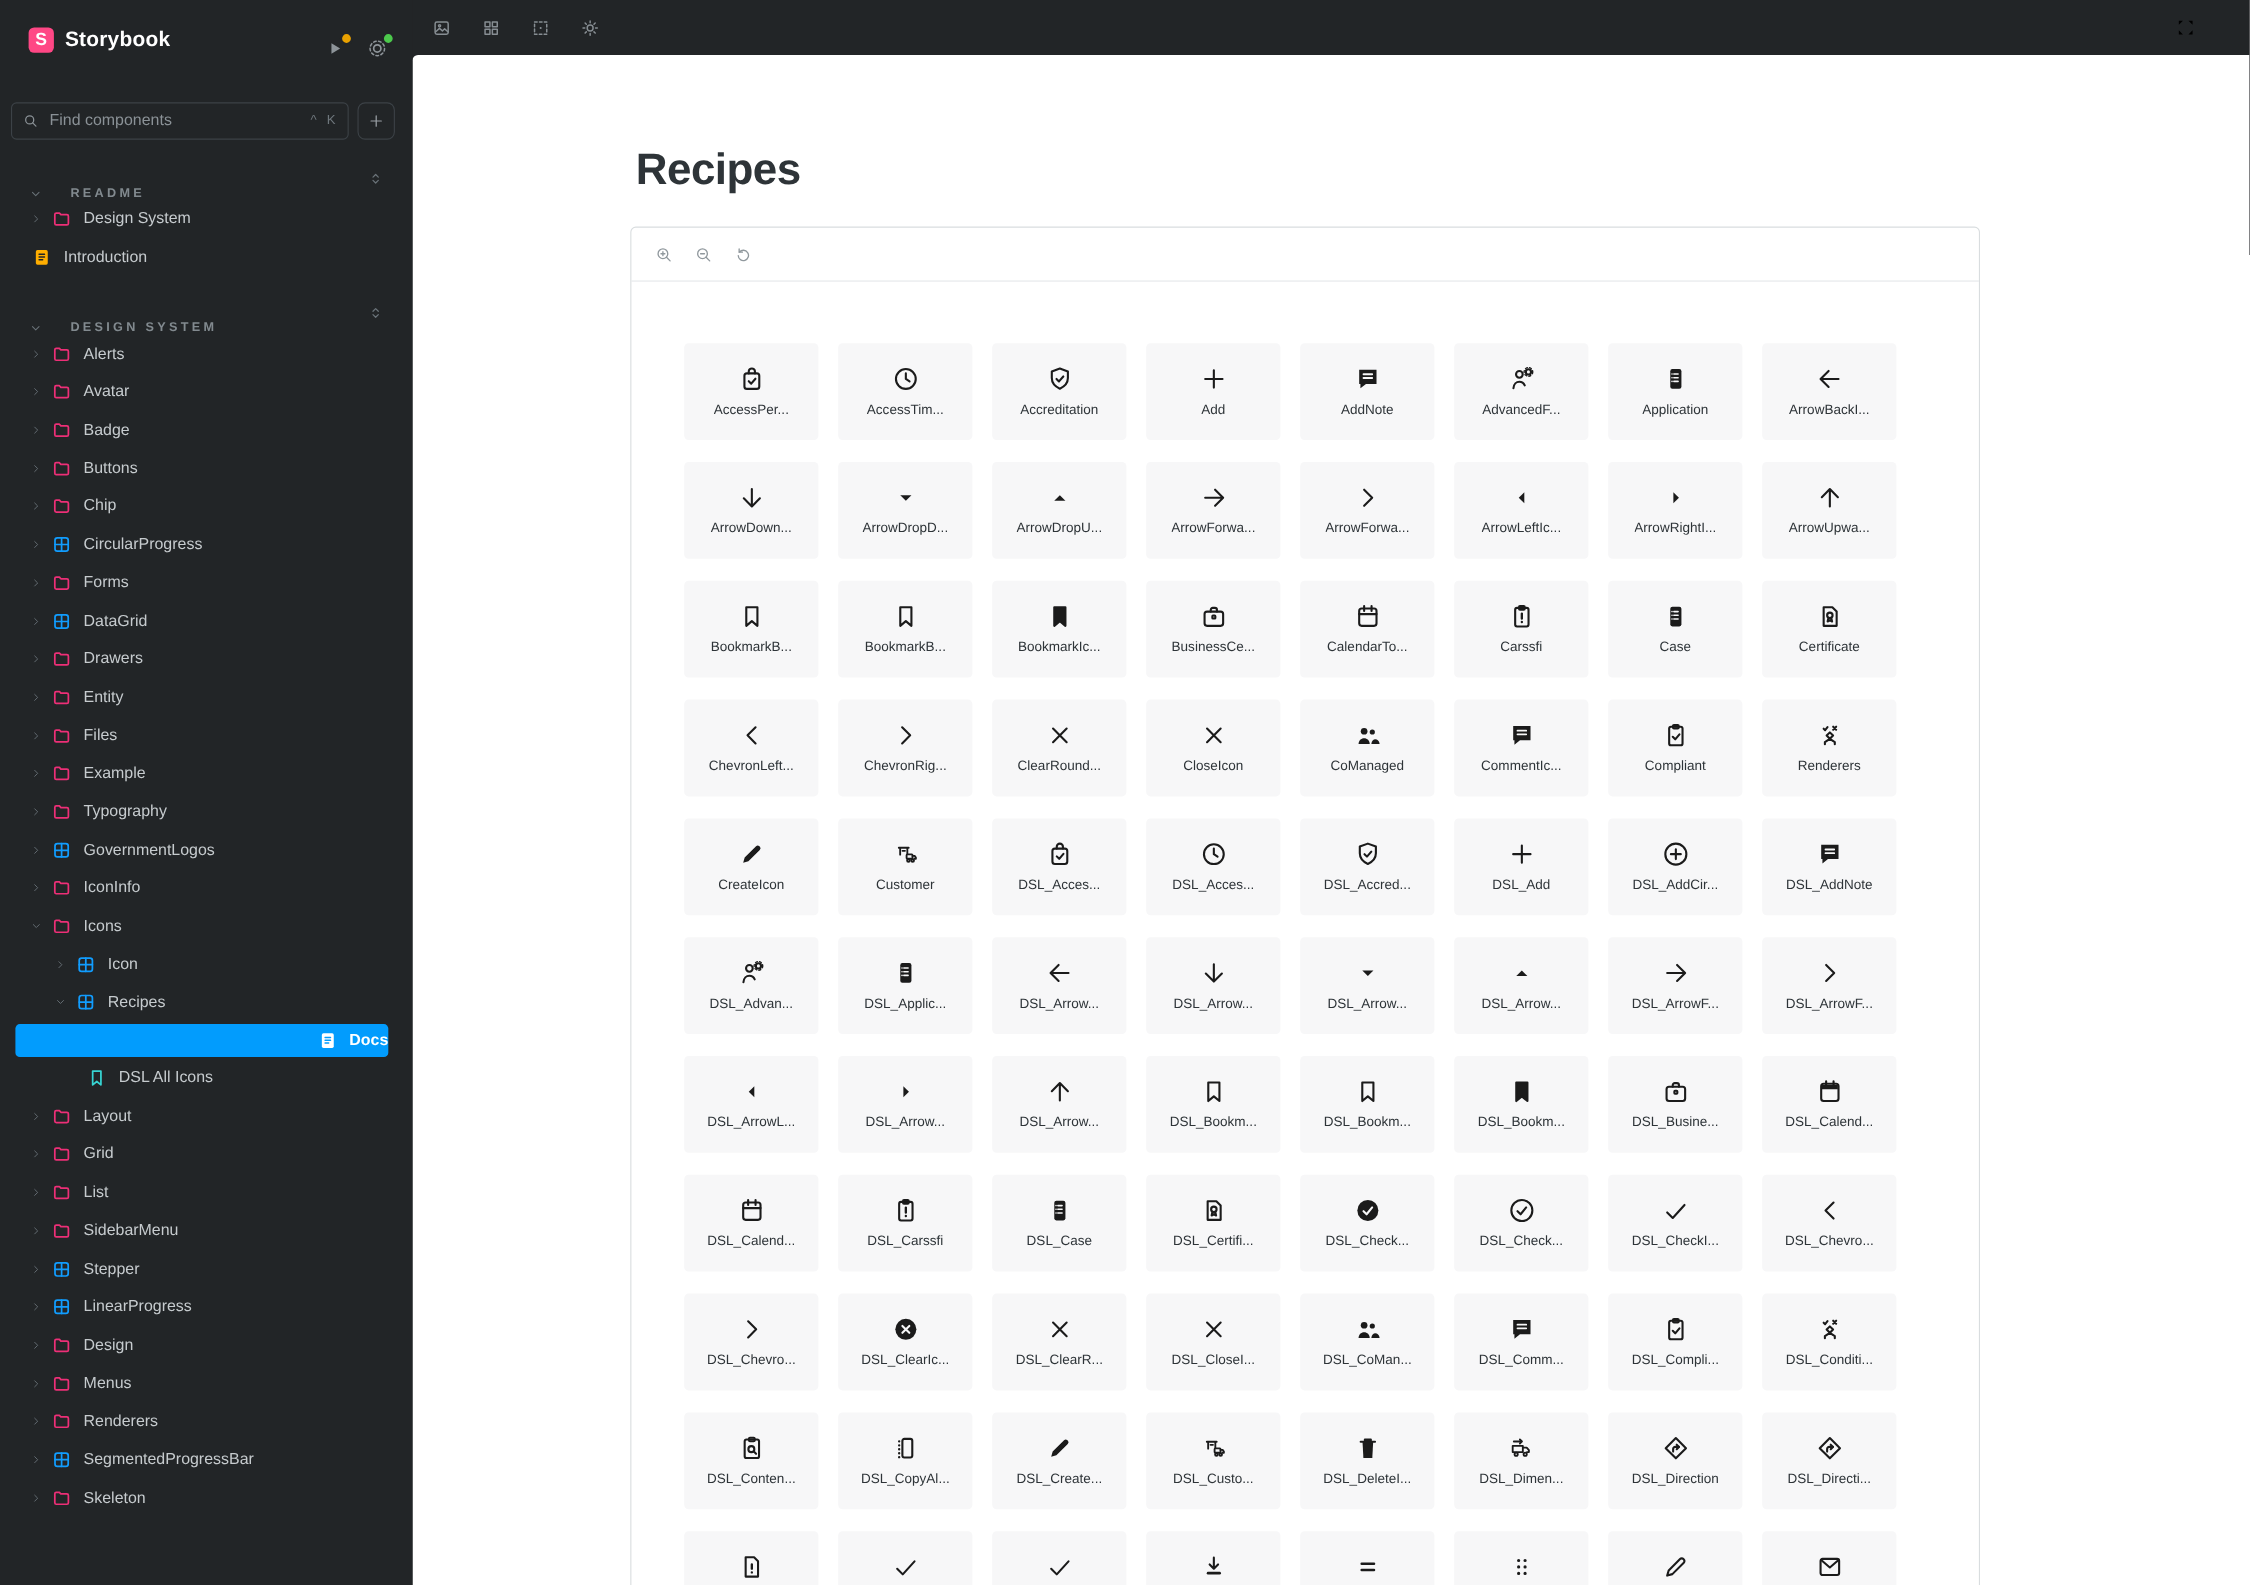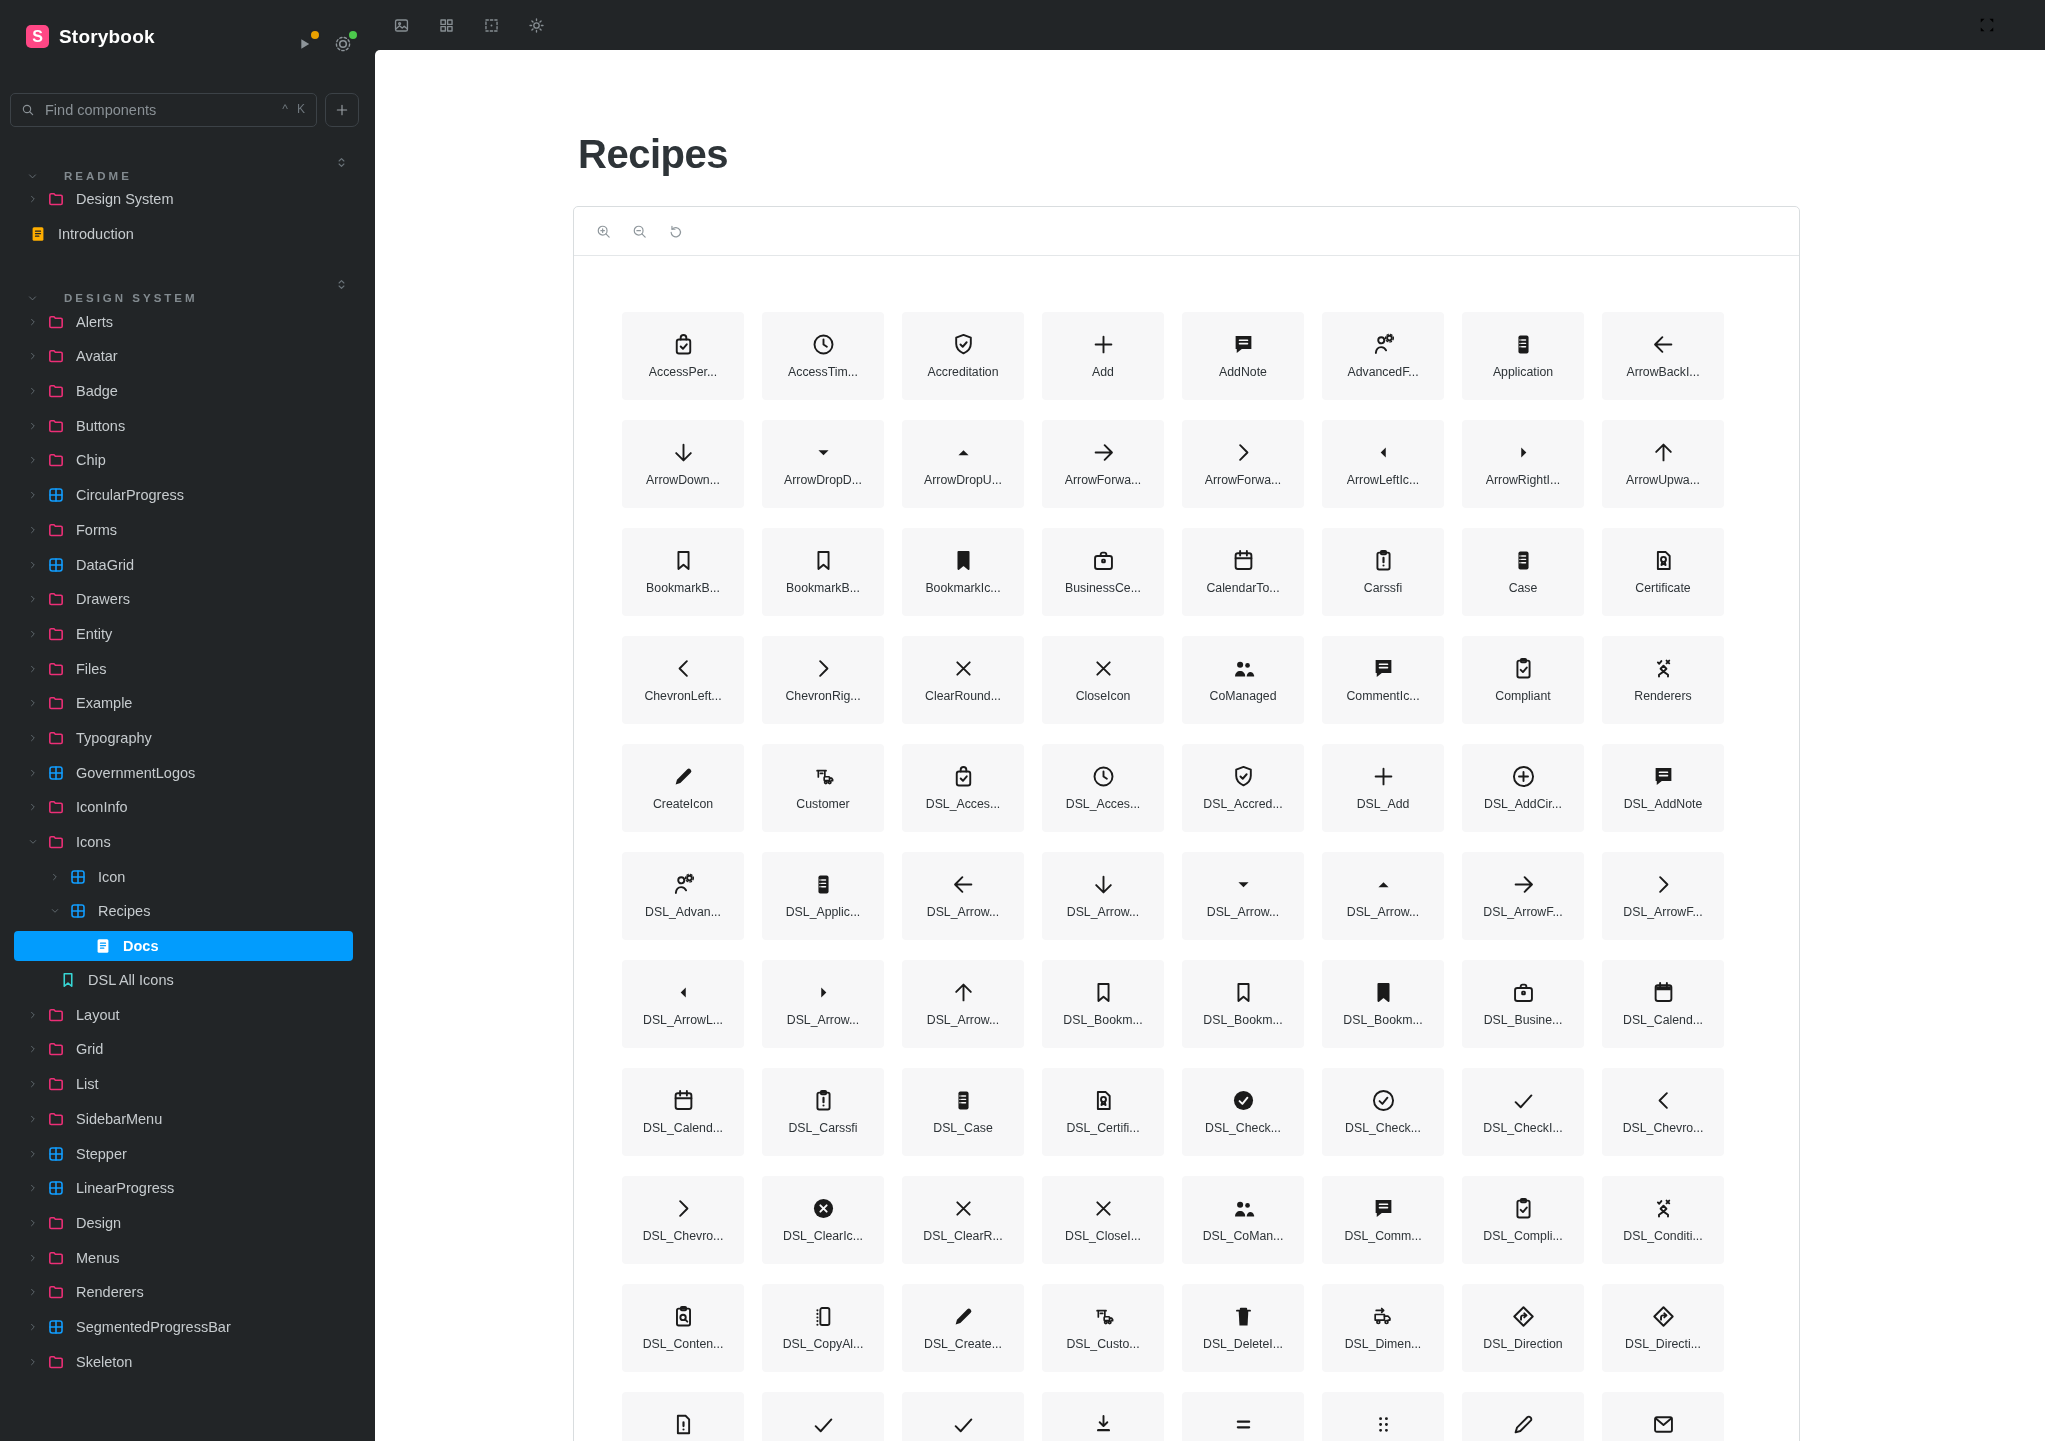--- a/index.html
+++ b/index.html
@@ -36,23 +36,23 @@
   .collapse-btn svg { width:17px; height:17px; }
   .s-item { position:relative; height:34.7px; display:flex; align-items:center; color:#C6CBCE; font-size:14.5px;
     cursor:pointer; }
   .s-item .chev { width:10px; height:10px; color:#6A7379; margin-right:8px; flex:none; }
   .s-item .chev svg { width:10px; height:10px; display:block; }
   .s-item .chev.down svg { transform:rotate(90deg); }
   .s-item .titem { width:20px; height:20px; margin-right:10px; flex:none; }
   .s-item .titem svg { width:20px; height:20px; display:block; }
   .s-item.lvl1 { padding-left:28px; }
   .s-item.lvl2 { padding-left:50px; }
-  .s-item.lvl3 { padding-left:58px; }
+  .s-item.lvl3 { padding-left:78px; }
   .s-item.selected { background:#029CFD; border-radius:4px; margin:2px 22px 2px 14px; height:30px;
-    padding-left:79px; color:#fff; font-weight:bold; }
+    padding-left:79px; color:#fff; font-weight:bold;justify-content:flex-end; }
 
   
   .topbar { position:absolute; left:375px; top:0; right:0; height:50px; display:flex; align-items:center;
     padding-left:17px; gap:26px; color:#878E93; }
   .tb-icon { width:19px; height:19px; cursor:pointer; }
   .tb-icon svg { width:19px; height:19px; display:block; }
   .expand-btn { position:absolute; right:48px; top:15px; width:20px; height:20px; color:#878E93; cursor:pointer; }
   .expand-btn svg { width:20px; height:20px; }
 
   

